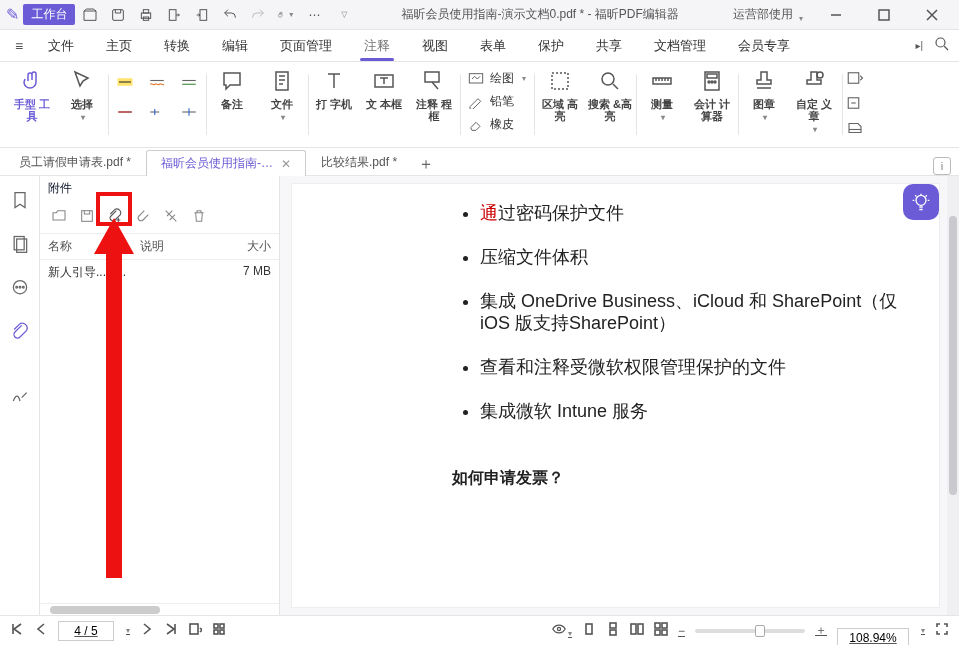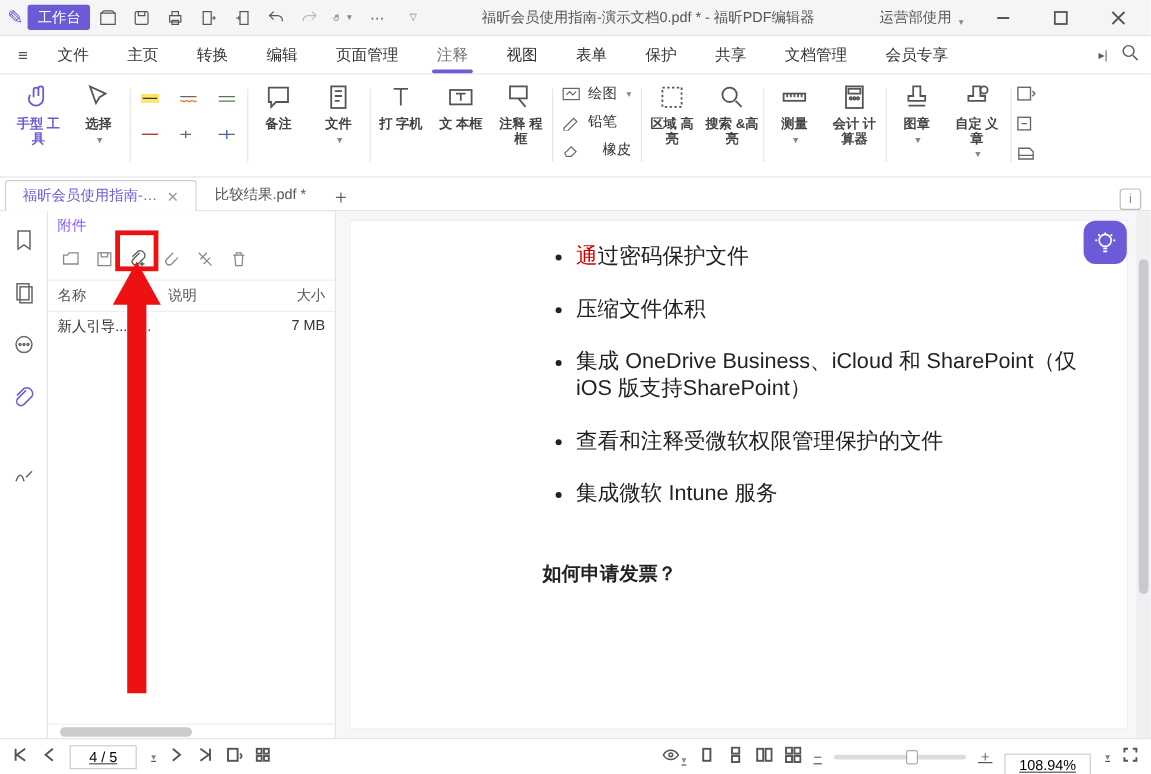--- a/index.html
+++ b/index.html
@@ -56,21 +56,21 @@
   .doctab-info { margin-left:auto; margin-right:8px; width:18px;height:18px;border:1px solid #bbb;border-radius:3px;display:flex;align-items:center;justify-content:center;color:#888;font-size:11px;}
 
   
   .main { display:flex; height: calc(645px - 30px - 32px - 86px - 28px - 30px); }
   .sidestrip { width:40px; border-right:1px solid #e5e5e8; display:flex; flex-direction:column; align-items:center; padding-top:12px; gap:20px; color:#666;}
   .sidestrip .sitem{width:24px;height:24px;display:flex;align-items:center;justify-content:center;}
   .sidestrip .sitem.active{color:#6b5bd6;}
   .sidestrip svg{width:20px;height:20px;stroke:currentColor;fill:none;stroke-width:1.5;}
 
   .panel { width:240px; border-right:1px solid #e5e5e8; display:flex; flex-direction:column; }
-  .panel-title { padding:4px 8px; font-size:12px; color:#8b5cf6;}
+  .panel-title { padding:4px 8px; font-size:12px; color:#0f172a;}
   .panel-toolbar { display:flex; gap:6px; padding:4px 8px 6px; align-items:center; border-bottom:1px solid #eee; position:relative;}
   .panel-toolbar .pbtn { width:22px;height:22px;display:flex;align-items:center;justify-content:center;color:#888;}
   .panel-toolbar .pbtn svg{width:16px;height:16px;stroke:currentColor;fill:none;stroke-width:1.6;}
   .panel-toolbar .pbtn.darker{color:#555;}
   .panel-headers { display:flex; padding:4px 8px; font-size:12px; color:#555; border-bottom:1px solid #eee;}
   .ph-name{width:92px;} .ph-desc{flex:1;} .ph-size{width:44px;text-align:right;}
   .panel-row { display:flex; padding:4px 8px; font-size:12px; color:#333;}
   .panel-row .c1{width:92px;white-space:nowrap;overflow:hidden;text-overflow:ellipsis;}
   .panel-row .c2{flex:1;} .panel-row .c3{width:44px;text-align:right;}
   .panel-scroll { height:12px; border-top:1px solid #eee; margin-top:auto; position:relative;}
@@ -337,21 +337,21 @@
           </svg>
           <span>绘图</span>
           <span class="drop-caret">▾</span>
         </div>
       <div style="display:flex;align-items:center;gap:6px">
           <svg width="16" height="14" viewBox="0 0 24 20" style="stroke:#666;fill:none;stroke-width:1.5">
             <path d="M3 17l12-12 4 4-12 12H3z"></path>
           </svg>
           <span>铅笔</span>
         </div>
-      <div style="display:flex;align-items:center;gap:18px">
+      <div style="display:flex;align-items:center;gap:6px">
           <svg width="16" height="14" viewBox="0 0 24 20" style="stroke:#666;fill:none;stroke-width:1.5">
             <path d="M4 14l8-8 6 6-6 6H6z"></path>
           </svg>
           <span>橡皮</span>
         </div>
     </div>
   </div>
   <div class="rgroup">
     <div class="rrow">
       <div class="rbtn-big">
@@ -434,20 +434,23 @@
           <path d="M7 10h6"></path>
         </svg></span>
     <span><svg viewBox="0 0 24 20">
           <path d="M4 4h12l4 4v8H4z"></path>
           <path d="M4 12h16"></path>
         </svg></span>
   </div>
 </div>
 
 <div class="doctabs">
+  <div class="doctab">
+      <span class="txt">员工请假申请表.pdf *</span>
+    </div>
   <div class="doctab active">
       <span class="txt">福昕会员使用指南-演...</span>
       <span class="close">✕</span>
     </div>
   <div class="doctab">
       <span class="txt">比较结果.pdf *</span>
     </div>
   <div class="doctab-add">＋</div>
   <div class="doctab-info">i</div>
 </div>

